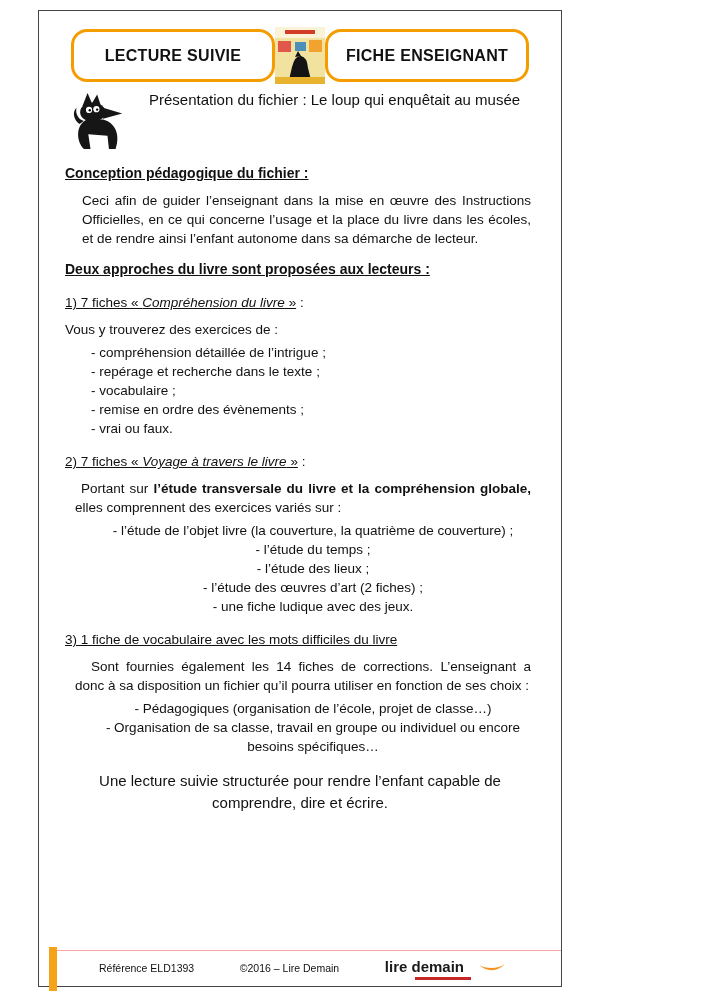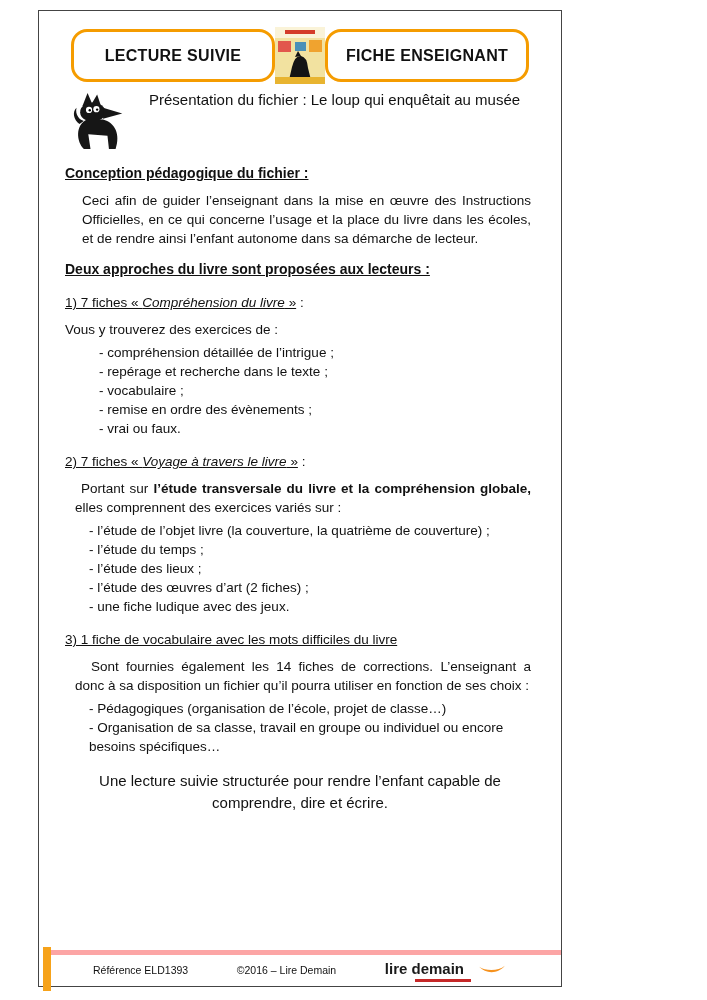--- a/index.html
+++ b/index.html
@@ -58,38 +58,38 @@
   .num-heading { margin: 14px 0 0 2px; }
   .u { text-decoration: underline; }
   .i { font-style: italic; }
   .b { font-weight: 700; }
 
   .para { margin: 8px 6px 0 12px; text-align: justify; }
   .para.indent1 { text-indent: 16px; }
   .para.indent2 { text-indent: 6px; }
   .intro-line { margin: 8px 0 0 2px; }
 
-  .dash-list { margin: 4px 0 0 36px; }
+  .dash-list { margin: 4px 0 0 28px; }
   .dash-list .li { line-height: 19px; }
-  .dash-list.tight { margin-left: 26px; }
+  .dash-list.tight { margin-left: 26px; text-align: center; }
 
   .closing {
     width: 440px;
     margin: 14px auto 0 auto;
     text-align: center;
     font-size: 15px;
     line-height: 22px;
   }
 
   
   .footer {
     position: absolute;
-    left: 8px; right: 0; bottom: 0;
+    left: 14px; right: 0; bottom: 0;
     height: 36px;
-    border-top: 5px solid #fca5a5;
+    border-top: 1px solid #fca5a5;
     display: flex;
     align-items: center;
     justify-content: space-between;
     padding: 0 55px 0 46px;
     font-size: 10.5px;
     background: #fff;
   }
   .orange-bar {
     position: absolute;
     left: -4px; bottom: -5px;

